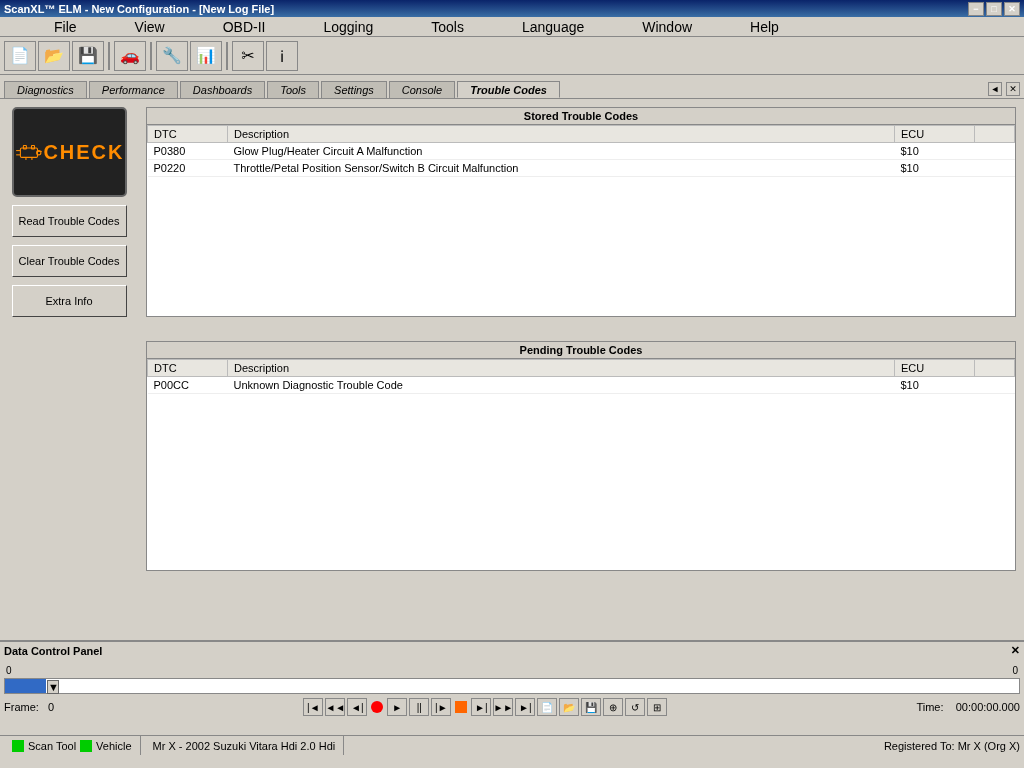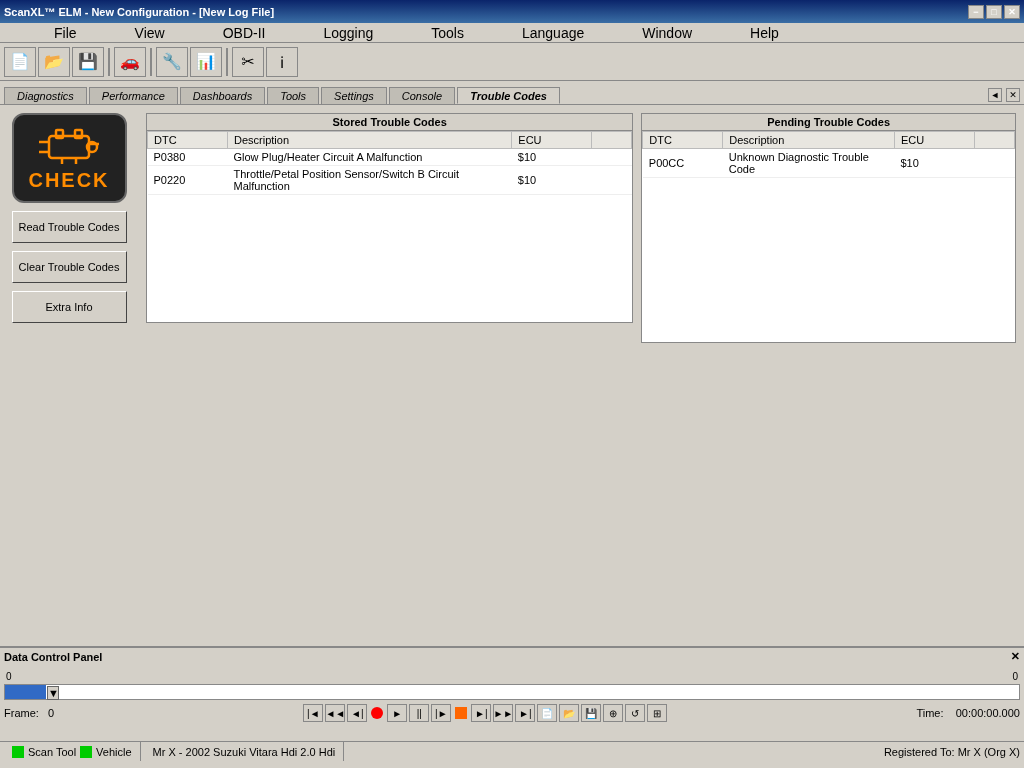--- a/index.html
+++ b/index.html
@@ -2,21 +2,21 @@
 <html><head>
   <meta charset="utf-8">
   <style>
     * { margin: 0; padding: 0; box-sizing: border-box; }
     body { font-family: 'Tahoma', 'Arial', sans-serif; font-size: 11px; background: #d4d0c8; overflow: hidden; }
 
     
     #title-bar {
       background: linear-gradient(to bottom, #0a246a, #3a6ea5);
       color: white;
-      height: 23px;
+      height: 17px;
       display: flex;
       align-items: center;
       justify-content: space-between;
       padding: 0 4px;
       font-size: 11px;
       font-weight: bold;
     }
     #title-bar-buttons { display: flex; gap: 2px; }
     .title-btn {
       width: 16px; height: 14px;
@@ -120,22 +120,22 @@
       display: flex;
       flex-direction: column;
       align-items: center;
       gap: 8px;
       flex-shrink: 0;
     }
     #check-engine-icon {
       width: 115px; height: 90px;
       background: #222;
       border: 2px solid #666;
-      display: flex; flex-direction: column; align-items: center; justify-content: center;
-      border-radius: 12px;
+      display: flex; flex-direction: row; align-items: center; justify-content: center;
+      border-radius: 5px;
     }
     #check-engine-icon .engine-svg { width: 70px; height: 45px; }
     #check-engine-icon .check-text {
       color: #ff8c00;
       font-size: 20px;
       font-weight: bold;
       letter-spacing: 2px;
     }
     .action-btn {
       width: 115px; height: 32px;
@@ -148,22 +148,22 @@
       cursor: pointer;
       font-size: 11px;
       display: flex; align-items: center; justify-content: center;
     }
 
     
     #right-panel {
       flex: 1;
       padding: 8px;
       display: flex;
-      flex-direction: row;
-      gap: 8px;
+      flex-direction: column;
+      gap: 24px;
       overflow: hidden;
     }
 
     
     .trouble-table-container {
       border: 1px solid #888;
       background: white;
     }
     .table-title-bar {
       background: #d4d0c8;

